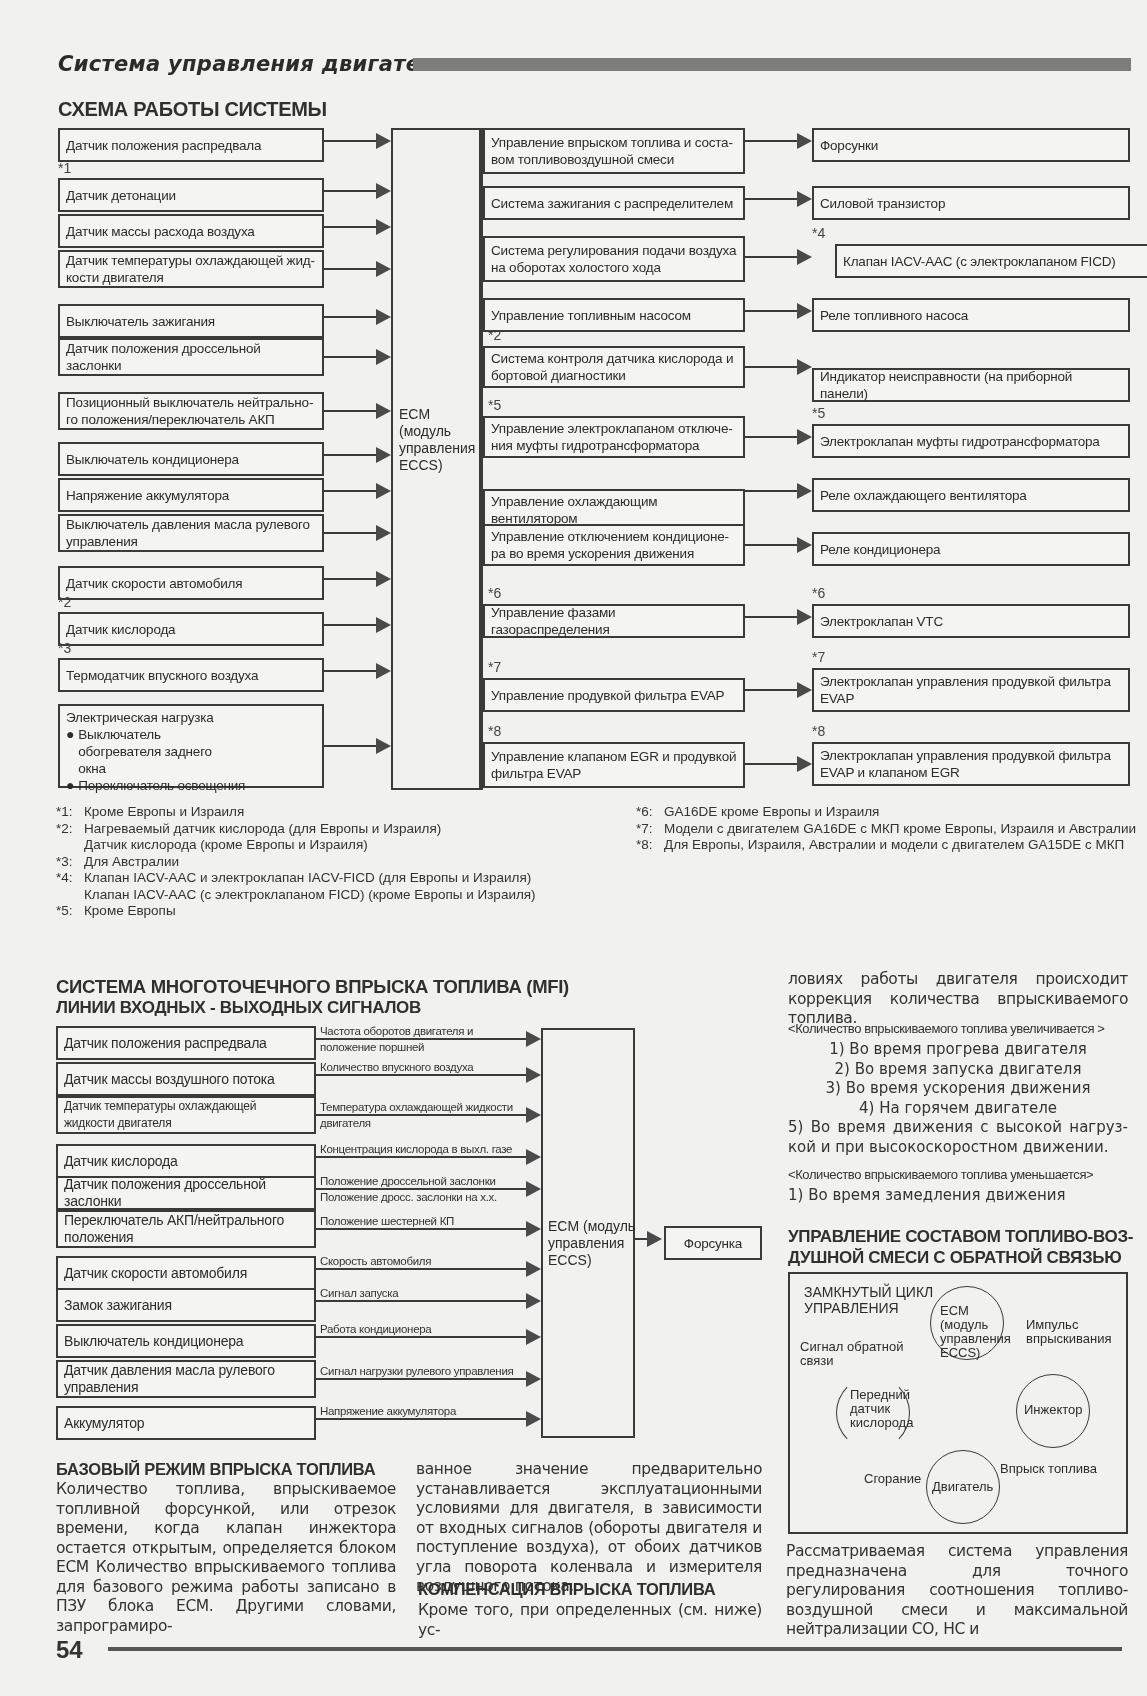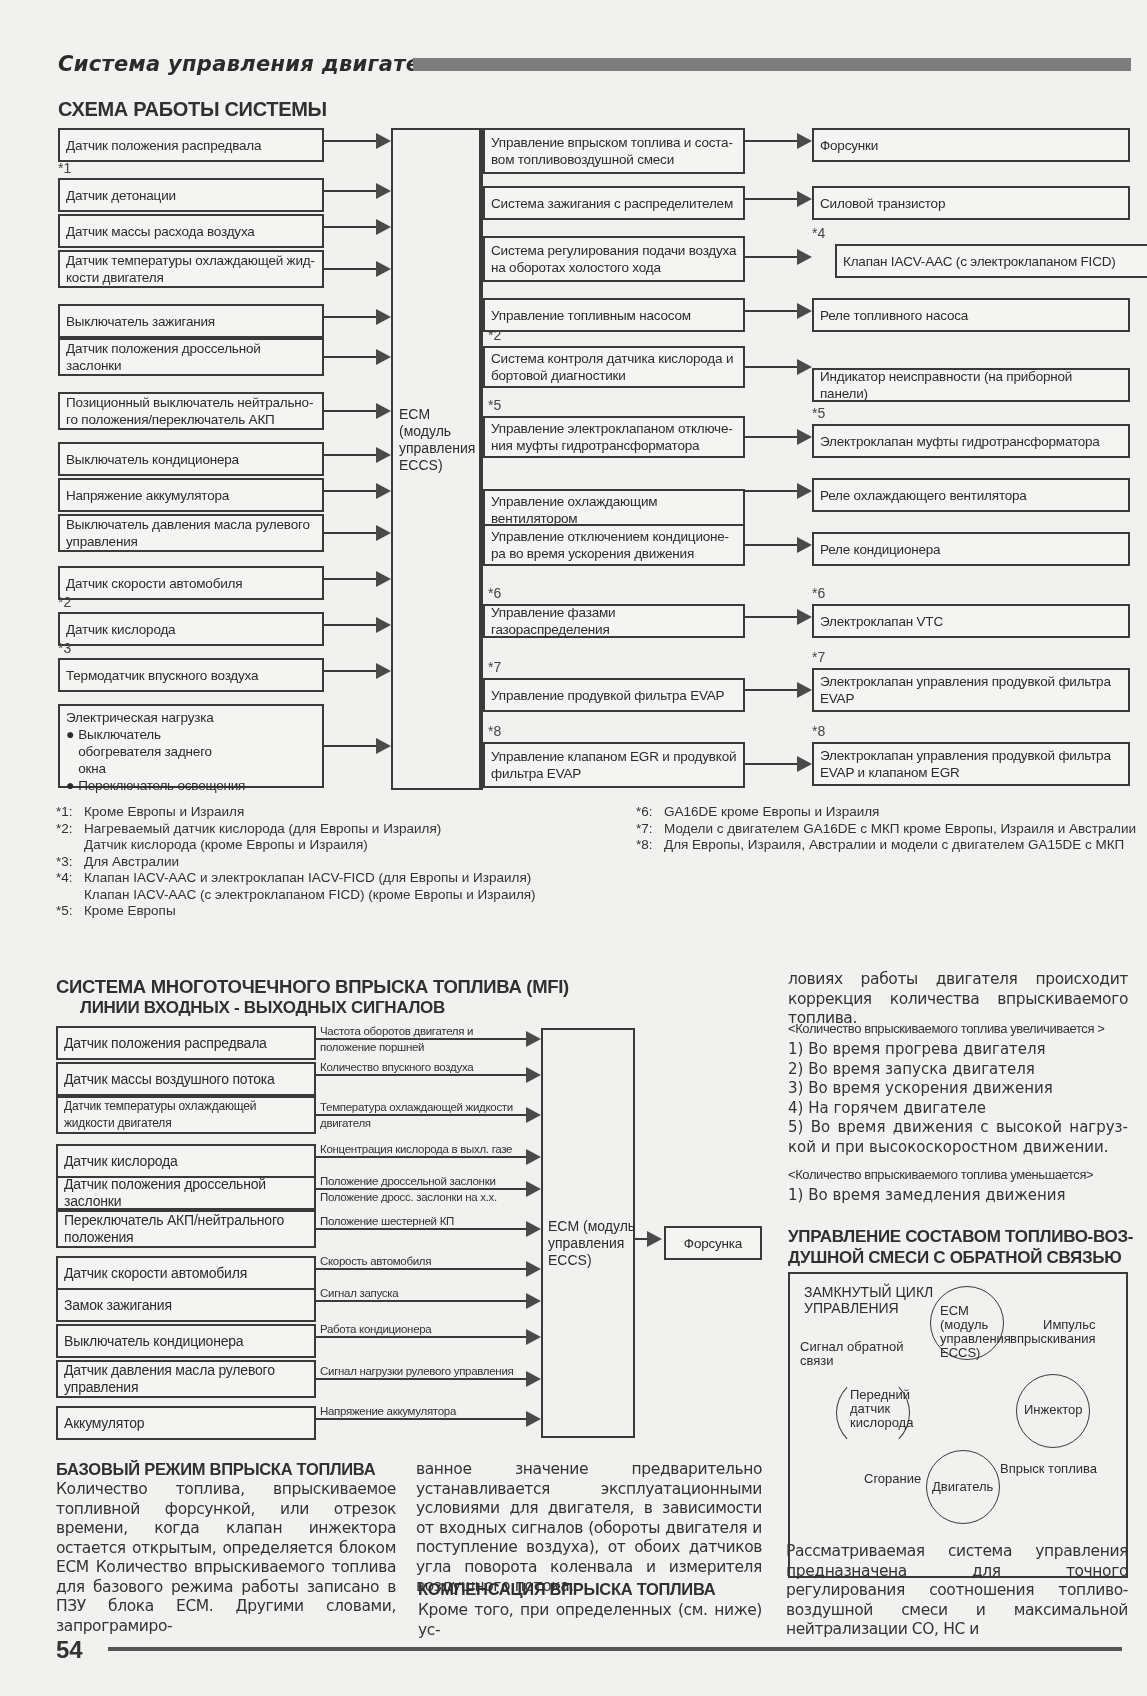--- a/index.html
+++ b/index.html
@@ -25,21 +25,21 @@
   .arrow {
     position:absolute; width:0; height:0;
     border-top:8px solid transparent; border-bottom:8px solid transparent;
     border-left:15px solid #4a4a4a;
   }
   .ecm-label { position:absolute; font-size:14px; line-height:17px; color:#2c2c2c; }
   .fn { position:absolute; font-size:13.5px; line-height:16.5px; color:#333; }
   .fn .k { display:inline-block; width:28px; }
   .sig { position:absolute; font-size:11.5px; line-height:14px; color:#333; letter-spacing:-0.3px; }
   .body-text { position:absolute; font-size:15.5px; line-height:19.5px; color:#333; text-align:justify; font-family:"DejaVu Sans", sans-serif; letter-spacing:-0.4px; }
-  .list-line { font-size:15px; line-height:19.5px; font-family:"DejaVu Sans", sans-serif; }
+  .list-line { font-size:15px; line-height:19.5px; font-family:"DejaVu Sans", sans-serif;text-align:center; }
   .narrow { font-size:13px; line-height:18px; letter-spacing:-0.4px; }
   .circle { position:absolute; border:1.5px solid #3a3a3a; border-radius:50%; }
   .cyc { position:absolute; font-size:13px; line-height:14px; color:#2c2c2c; }
 </style>
 </head>
 <body>
 
 <div class="abs hdr-title">Система управления двигателем</div>
 <div class="abs hdr-bar"></div>
 
@@ -176,21 +176,21 @@
   <div><span class="k"></span><span>Клапан IACV-AAC (с электроклапаном FICD) (кроме Европы и Израиля)</span></div>
   <div><span class="k">*5:</span><span>Кроме Европы</span></div>
 </div>
 <div class="fn" style="left:636px;top:804px;">
   <div><span class="k">*6:</span><span>GA16DE кроме Европы и Израиля</span></div>
   <div><span class="k">*7:</span><span>Модели с двигателем GA16DE с МКП кроме Европы, Израиля и Австралии</span></div>
   <div><span class="k">*8:</span><span>Для Европы, Израиля, Австралии и модели с двигателем GA15DE с МКП</span></div>
 </div>
 
 <div class="abs sec-title" style="left:56px;top:976px;font-size:18.5px;">СИСТЕМА МНОГОТОЧЕЧНОГО ВПРЫСКА ТОПЛИВА (MFI)</div>
-<div class="abs sec-title" style="left:56px;top:998px;font-size:17px;margin-left:24px;">ЛИНИИ ВХОДНЫХ - ВЫХОДНЫХ СИГНАЛОВ</div>
+<div class="abs sec-title" style="left:56px;top:998px;font-size:17px;">ЛИНИИ ВХОДНЫХ - ВЫХОДНЫХ СИГНАЛОВ</div>
 
 <div id="mfi">
   <div class="abs" style="left:541px;top:1028px;width:94px;height:410px;border:2px solid #3a3a3a;box-sizing:border-box;"></div>
   <div class="ecm-label" style="left:548px;top:1218px;">
     <div>ECM (модуль</div>
     <div>управления</div>
     <div>ECCS)</div>
   </div>
   <div class="line" style="left:635px;top:1238px;width:12px;height:2px;"></div>
   <div class="arrow" style="left:647px;top:1231px;"></div>
@@ -255,34 +255,34 @@
 </div>
 <div class="abs narrow" style="left:788px;top:1166px;color:#333;">&lt;Количество впрыскиваемого топлива уменьшается&gt;</div>
 <div class="abs" style="left:788px;top:1186px;color:#333;">
   <div class="list-line">1)   Во время замедления движения</div>
 </div>
 
 <div class="abs sec-title" style="left:788px;top:1226px;font-size:17px;line-height:21px;">
   <div>УПРАВЛЕНИЕ СОСТАВОМ ТОПЛИВО-ВОЗ-</div>
   <div>ДУШНОЙ СМЕСИ С ОБРАТНОЙ СВЯЗЬЮ</div>
 </div>
-<div class="abs" style="left:788px;top:1272px;width:340px;height:306px;border:2px solid #3a3a3a;box-sizing:border-box;">
+<div class="abs" style="left:788px;top:1272px;width:340px;height:262px;border:2px solid #3a3a3a;box-sizing:border-box;">
   <div class="cyc" style="left:14px;top:10px;font-size:14px;line-height:16px;">
     <div>ЗАМКНУТЫЙ ЦИКЛ</div>
     <div>УПРАВЛЕНИЯ</div>
   </div>
 
   <div class="circle" style="left:140px;top:12px;width:72px;height:72px;"></div>
   <div class="cyc" style="left:150px;top:30px;">
     <div>ECM</div>
     <div>(модуль</div>
     <div>управления</div>
     <div>ECCS)</div>
   </div>
-  <div class="cyc" style="left:220px;top:44px;text-align:right;">
+  <div class="cyc" style="left:236px;top:44px;">
     <div>Импульс</div>
     <div>впрыскивания</div>
   </div>
 
   <div class="circle" style="left:226px;top:100px;width:72px;height:72px;"></div>
   <div class="cyc" style="left:234px;top:129px;">Инжектор</div>
   <div class="cyc" style="left:210px;top:188px;">Впрыск топлива</div>
 
   <div class="circle" style="left:136px;top:176px;width:72px;height:72px;"></div>
   <div class="cyc" style="left:142px;top:206px;">Двигатель</div>

